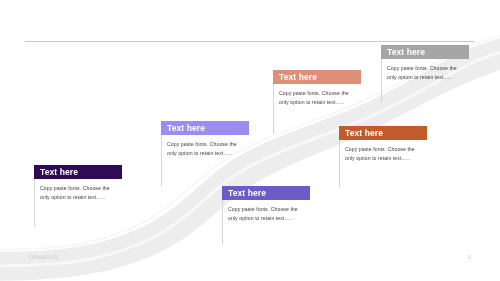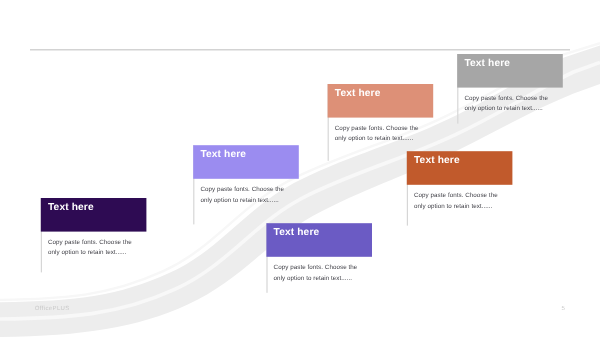--- a/index.html
+++ b/index.html
@@ -48,21 +48,21 @@
   }
   .card-stem {
     position: absolute;
     left: 0;
     top: 0;
     width: 1px;
     background: #d6d6d6;
   }
   .card-header {
     position: relative;
-    height: 28px;
+    height: 14px;
     line-height: 14px;
     padding-left: 6px;
     color: #ffffff;
     font-size: 8.5px;
     font-weight: bold;
     letter-spacing: 0.1px;
     white-space: nowrap;
     overflow: hidden;
   }
   .card-body {

